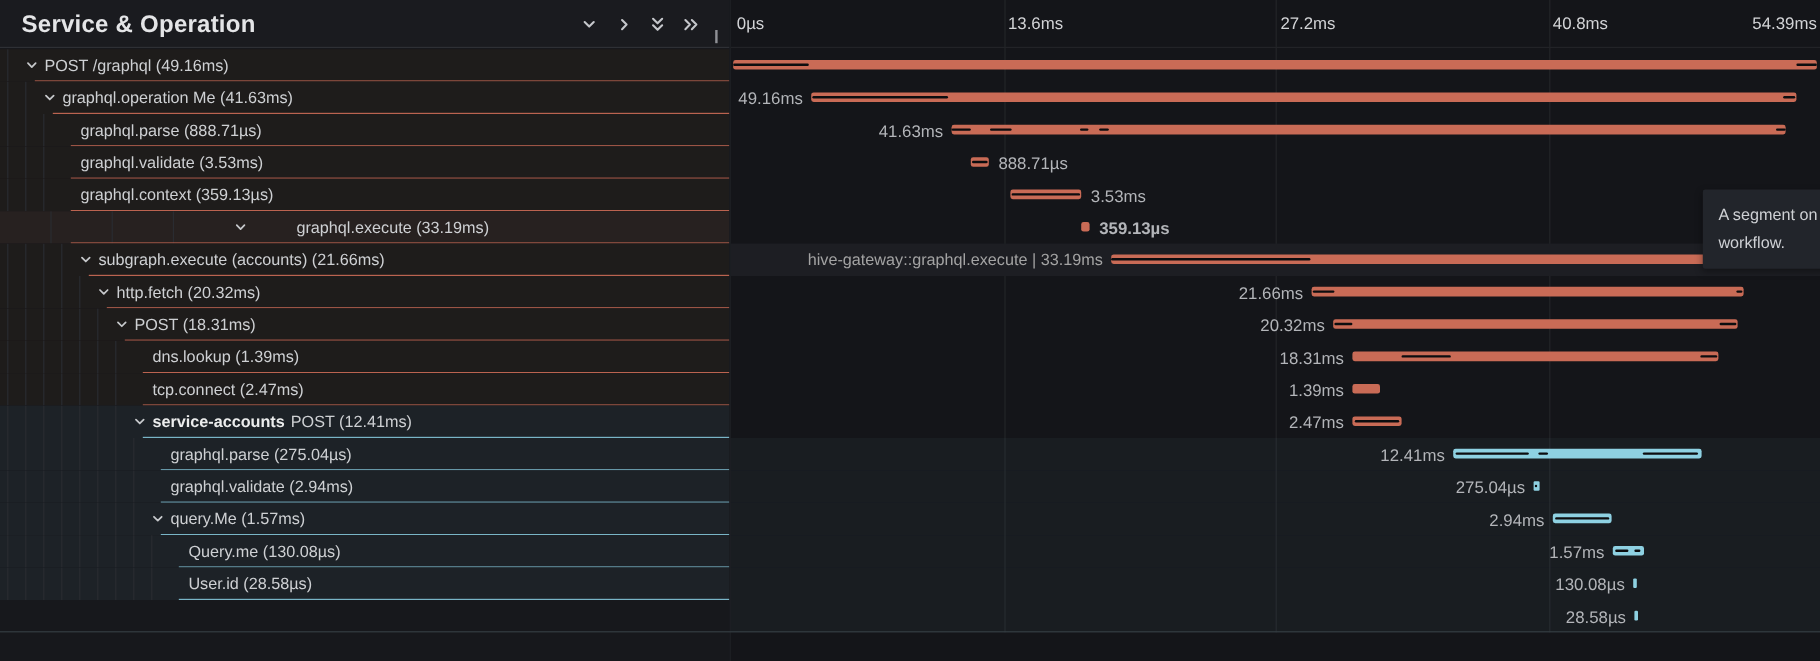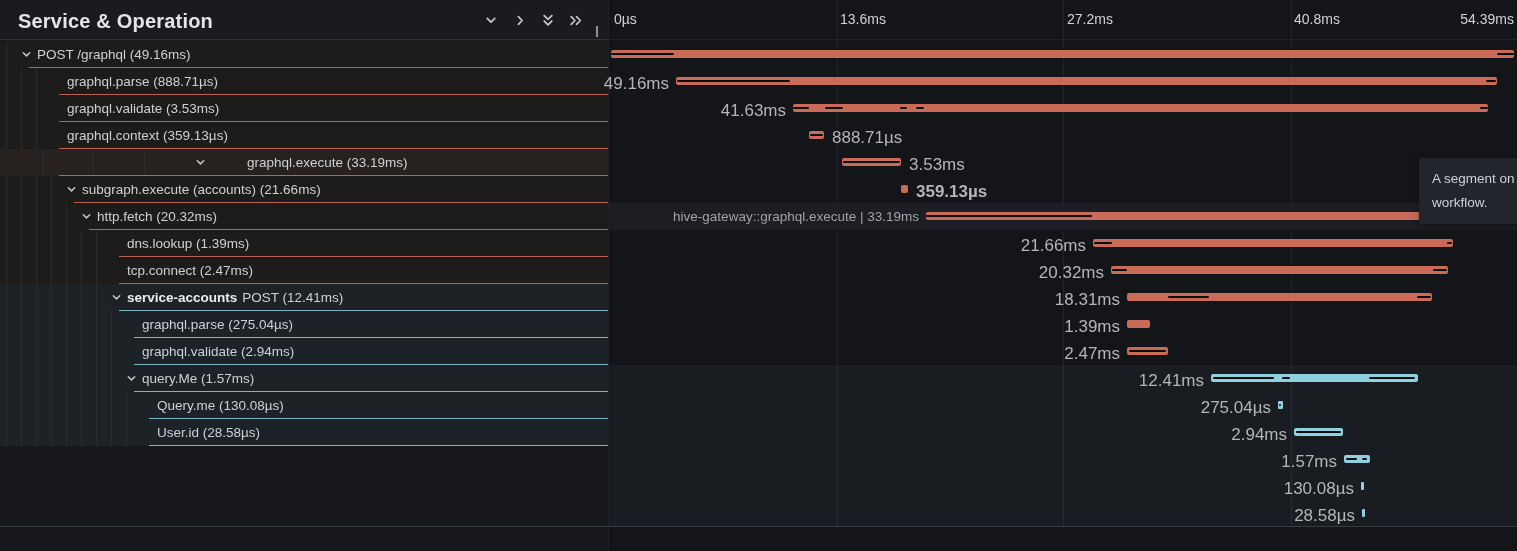--- a/index.html
+++ b/index.html
@@ -37,21 +37,21 @@
   #time-header { position:absolute; left:0; top:0; width:909px; height:40px; border-bottom:1px solid #222327; }
   .tick { position:absolute; top:11px; font-size:14px; color:#d3d4d7; white-space:nowrap; }
   #tick0 { left:5px; } #tick1 { left:231px; } #tick2 { left:458px; } #tick3 { left:685px; } #tick4 { right:4px; }
 
   #right-rows { position:absolute; left:0; top:41px; width:909px; }
   .rrow { position:relative; height:27px; }
   .rrow.blue { background:rgba(143,208,224,0.045); }
   .rrow.hl { background:#1d1e23; }
   .bar { position:absolute; top:9px; height:8px; border-radius:2px; cursor:pointer; }
   .crit { position:absolute; top:12px; height:2px; background:#0c0d0f; border-radius:1px; }
-  .rlab { position:absolute; top:6px; font-size:17px; color:#b3b5b9; white-space:nowrap; }
+  .rlab { position:absolute; top:6px; font-size:14px; color:#b3b5b9; white-space:nowrap; }
   .rlab.big { color:#a3a3a3; font-size:13.5px; }
 
   #rows-bottom-border { position:absolute; left:0; top:526px; width:1517px; height:1px; background:#353d42; }
 
   
   #tooltip { position:absolute; left:810px; top:158px; width:400px; background:#22252b; border-radius:2px;
              padding:9px 13px 10px 13px; font-size:13.5px; line-height:1.75; color:#ced0d4; z-index:50;
              box-shadow:0 2px 6px rgba(0,0,0,.35); }
 </style>
 </head>
@@ -86,20 +86,32 @@
               <path d="M2.5 4 L6 7.5 L9.5 4" stroke="#c6c8cb" fill="none" stroke-width="1.6" stroke-linecap="round" stroke-linejoin="round"></path>
             </svg>
           </span>
           <span class="txt">POST /graphql (49.16ms)</span>
           <div class="uline" style="left: 29px; background: rgb(187, 99, 80);"></div>
         </div>
         <div class="lrow red">
           <span class="pad6"></span>
           <span class="guide"></span>
           <span class="guide"></span>
+          <span class="tw">
+            <svg width="11" height="11" viewBox="0 0 12 12">
+              <path d="M2.5 4 L6 7.5 L9.5 4" stroke="#c6c8cb" fill="none" stroke-width="1.6" stroke-linecap="round" stroke-linejoin="round"></path>
+            </svg>
+          </span>
+          <span class="txt">graphql.operation Me (41.63ms)</span>
+          <div class="uline" style="left: 44px; background: rgb(187, 99, 80);"></div>
+        </div>
+        <div class="lrow red">
+          <span class="pad6"></span>
+          <span class="guide"></span>
+          <span class="guide"></span>
           <span class="guide"></span>
           <span class="tw"></span>
           <span class="txt">graphql.parse (888.71µs)</span>
           <div class="uline" style="left: 59px; background: rgb(187, 99, 80);"></div>
         </div>
         <div class="lrow red">
           <span class="pad6"></span>
           <span class="guide"></span>
           <span class="guide"></span>
           <span class="guide"></span>
@@ -150,20 +162,36 @@
           <span class="guide"></span>
           <span class="guide"></span>
           <span class="guide"></span>
           <span class="tw">
             <svg width="11" height="11" viewBox="0 0 12 12">
               <path d="M2.5 4 L6 7.5 L9.5 4" stroke="#c6c8cb" fill="none" stroke-width="1.6" stroke-linecap="round" stroke-linejoin="round"></path>
             </svg>
           </span>
           <span class="txt">http.fetch (20.32ms)</span>
           <div class="uline" style="left: 89px; background: rgb(187, 99, 80);"></div>
+        </div>
+        <div class="lrow red">
+          <span class="pad6"></span>
+          <span class="guide"></span>
+          <span class="guide"></span>
+          <span class="guide"></span>
+          <span class="guide"></span>
+          <span class="guide"></span>
+          <span class="guide"></span>
+          <span class="tw">
+            <svg width="11" height="11" viewBox="0 0 12 12">
+              <path d="M2.5 4 L6 7.5 L9.5 4" stroke="#c6c8cb" fill="none" stroke-width="1.6" stroke-linecap="round" stroke-linejoin="round"></path>
+            </svg>
+          </span>
+          <span class="txt">POST (18.31ms)</span>
+          <div class="uline" style="left: 104px; background: rgb(187, 99, 80);"></div>
         </div>
         <div class="lrow red">
           <span class="pad6"></span>
           <span class="guide"></span>
           <span class="guide"></span>
           <span class="guide"></span>
           <span class="guide"></span>
           <span class="guide"></span>
           <span class="guide"></span>
           <span class="guide"></span>

